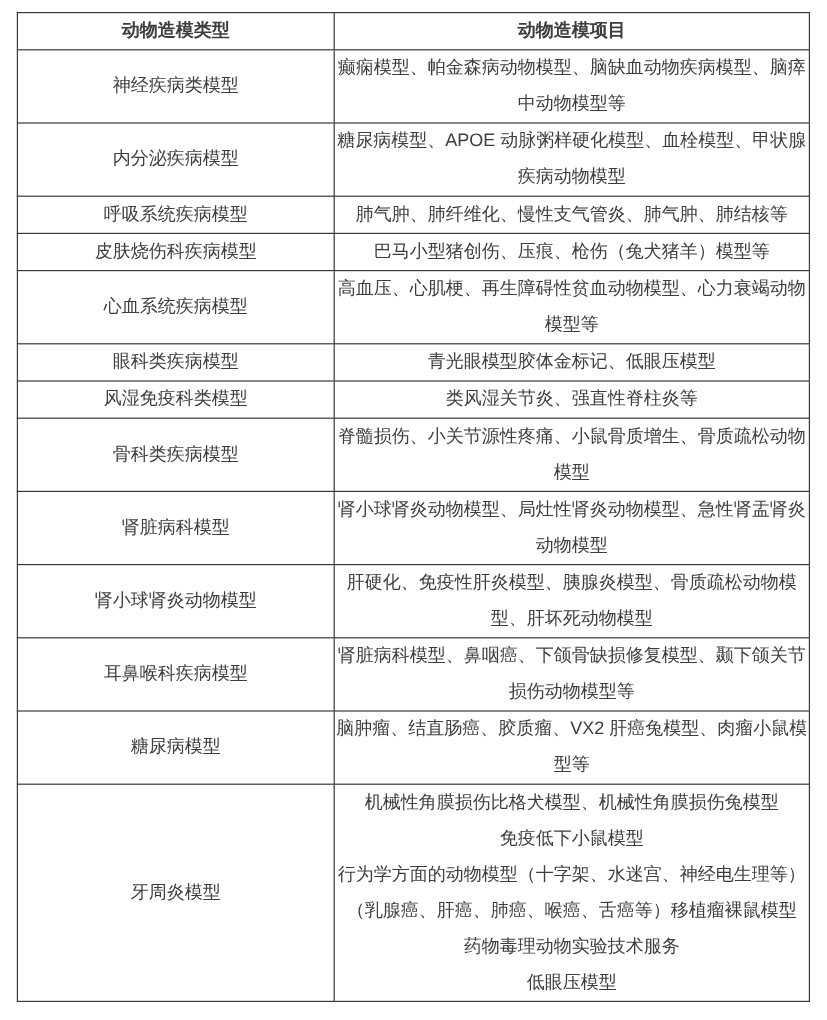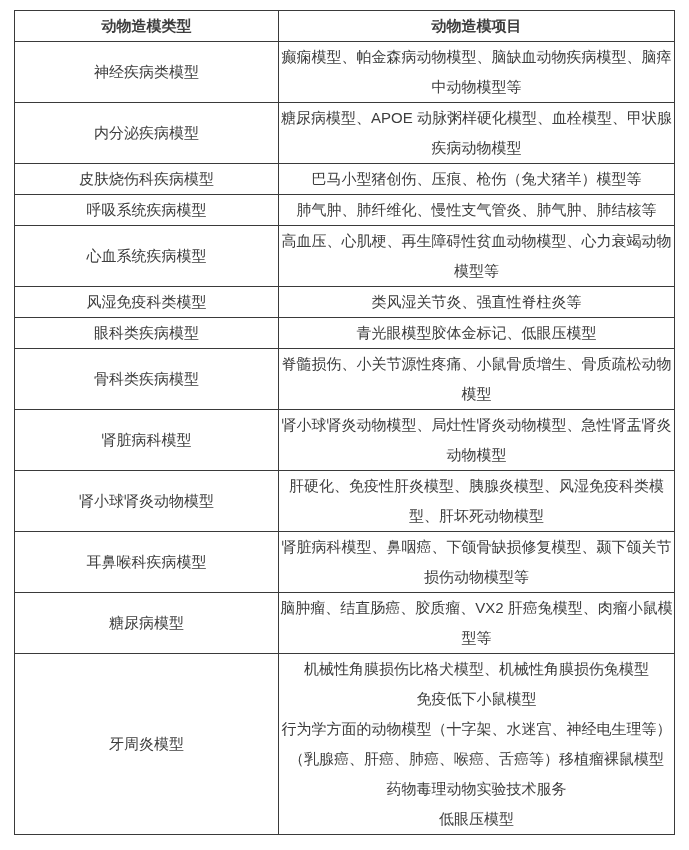--- a/index.html
+++ b/index.html
@@ -67,50 +67,50 @@
       <tbody>
         <tr class="h2">
           <td>神经疾病类模型</td>
           <td>癫痫模型、帕金森病动物模型、脑缺血动物疾病模型、脑瘁中动物模型等</td>
         </tr>
         <tr class="h2">
           <td>内分泌疾病模型</td>
           <td>糖尿病模型、APOE 动脉粥样硬化模型、血栓模型、甲状腺疾病动物模型</td>
         </tr>
         <tr class="h1">
+          <td>呼吸系统疾病模型</td>
+          <td>肺气肿、肺纤维化、慢性支气管炎、肺气肿、肺结核等</td>
+        </tr>
+        <tr class="h1">
           <td>皮肤烧伤科疾病模型</td>
           <td>巴马小型猪创伤、压痕、枪伤（兔犬猪羊）模型等</td>
-        </tr>
-        <tr class="h1">
-          <td>呼吸系统疾病模型</td>
-          <td>肺气肿、肺纤维化、慢性支气管炎、肺气肿、肺结核等</td>
         </tr>
         <tr class="h2">
           <td>心血系统疾病模型</td>
           <td>高血压、心肌梗、再生障碍性贫血动物模型、心力衰竭动物模型等</td>
         </tr>
         <tr class="h1">
+          <td>眼科类疾病模型</td>
+          <td>青光眼模型胶体金标记、低眼压模型</td>
+        </tr>
+        <tr class="h1">
           <td>风湿免疫科类模型</td>
           <td>类风湿关节炎、强直性脊柱炎等</td>
-        </tr>
-        <tr class="h1">
-          <td>眼科类疾病模型</td>
-          <td>青光眼模型胶体金标记、低眼压模型</td>
         </tr>
         <tr class="h2">
           <td>骨科类疾病模型</td>
           <td>脊髓损伤、小关节源性疼痛、小鼠骨质增生、骨质疏松动物模型</td>
         </tr>
         <tr class="h2">
           <td>肾脏病科模型</td>
           <td>肾小球肾炎动物模型、局灶性肾炎动物模型、急性肾盂肾炎动物模型</td>
         </tr>
         <tr class="h2">
           <td>肾小球肾炎动物模型</td>
-          <td>肝硬化、免疫性肝炎模型、胰腺炎模型、风湿免疫科类模型、肝坏死动物模型</td>
+          <td>肝硬化、免疫性肝炎模型、胰腺炎模型、骨质疏松动物模型、肝坏死动物模型</td>
         </tr>
         <tr class="h2">
           <td>耳鼻喉科疾病模型</td>
           <td>肾脏病科模型、鼻咽癌、下颌骨缺损修复模型、颞下颌关节损伤动物模型等</td>
         </tr>
         <tr class="h2">
           <td>糖尿病模型</td>
           <td>脑肿瘤、结直肠癌、胶质瘤、VX2 肝癌兔模型、肉瘤小鼠模型等</td>
         </tr>
         <tr class="h6">

